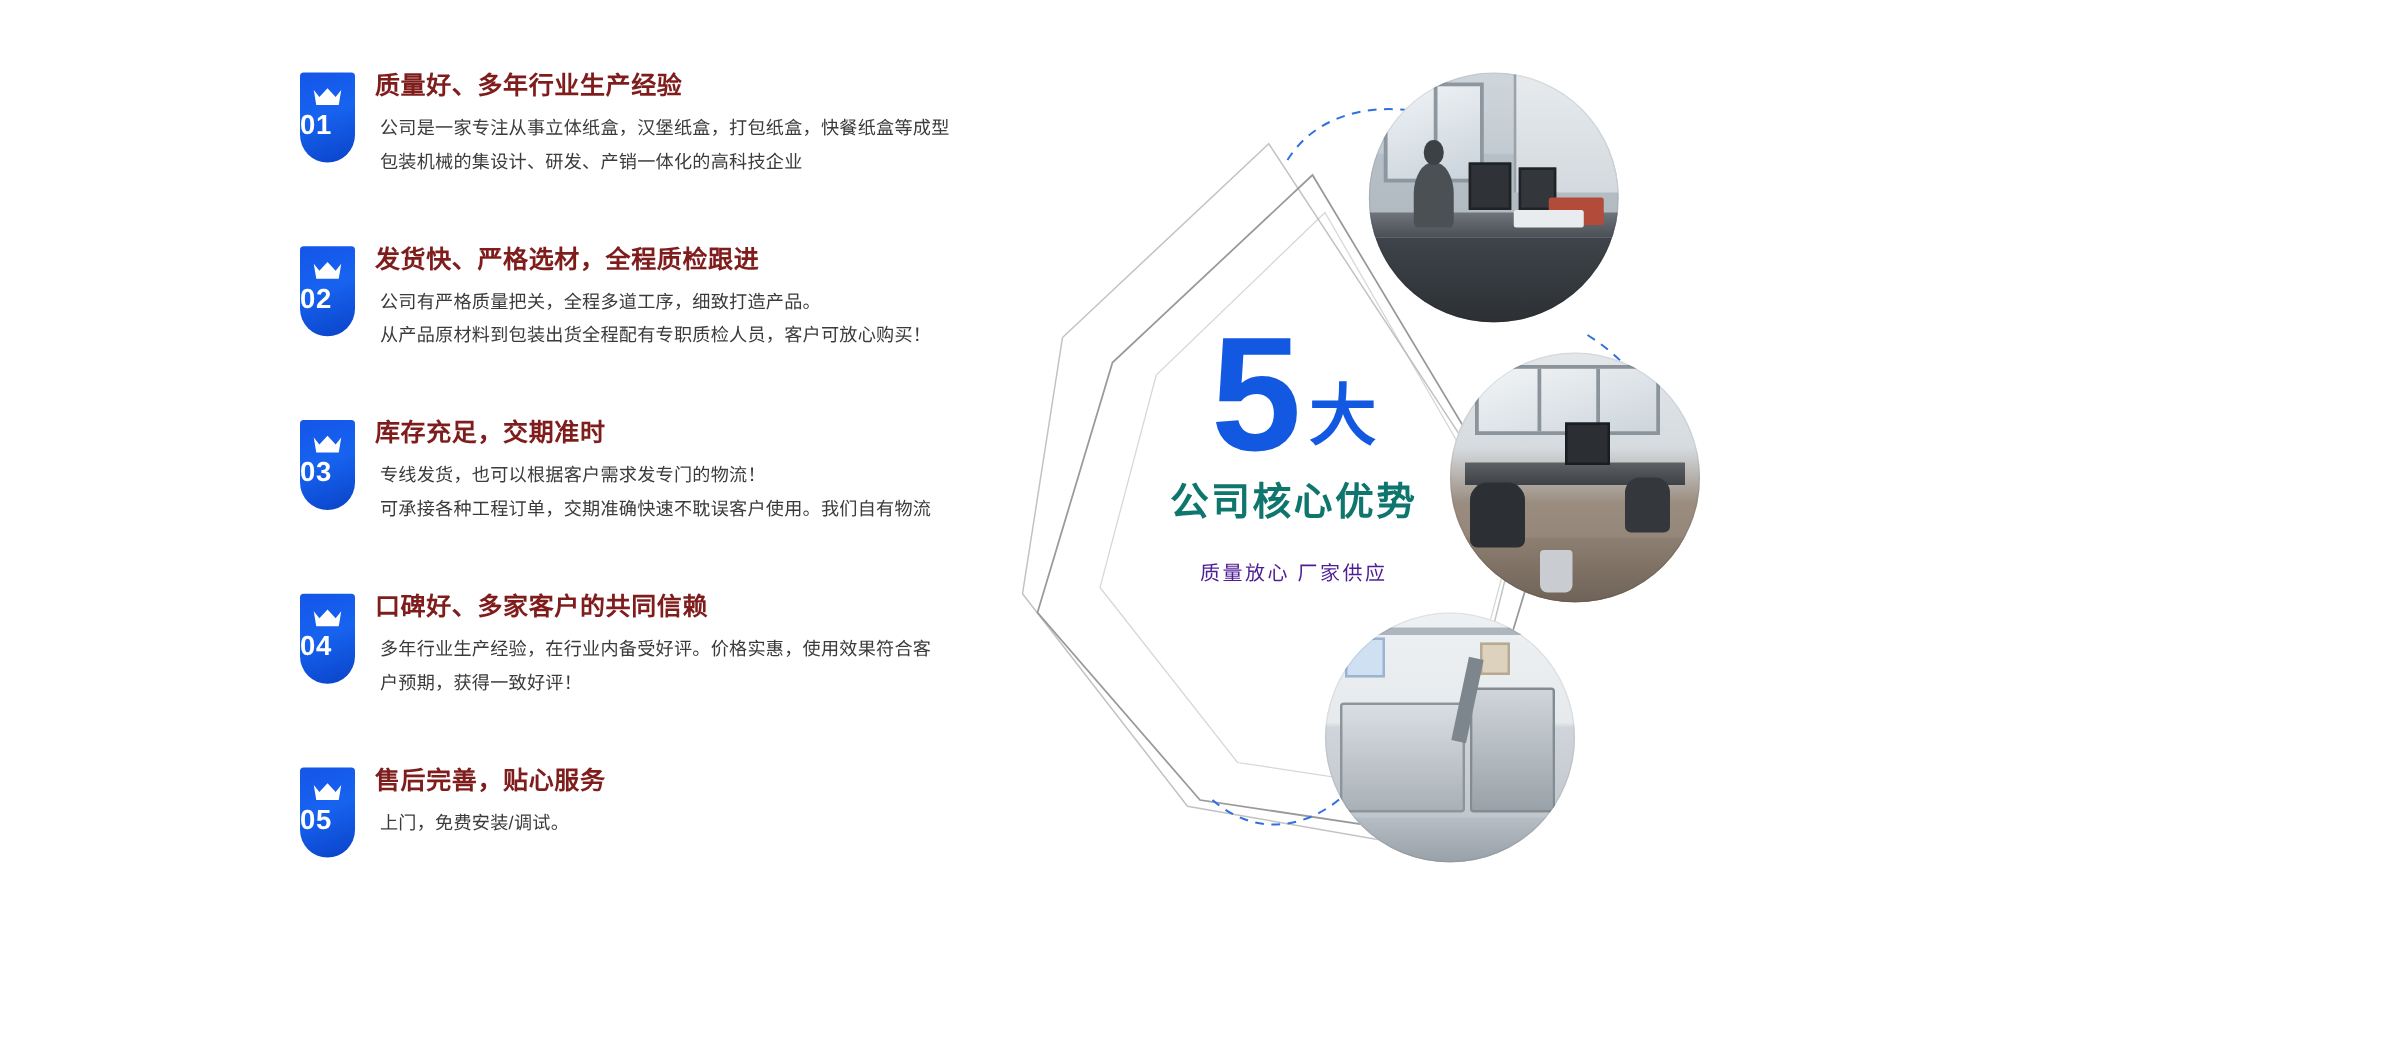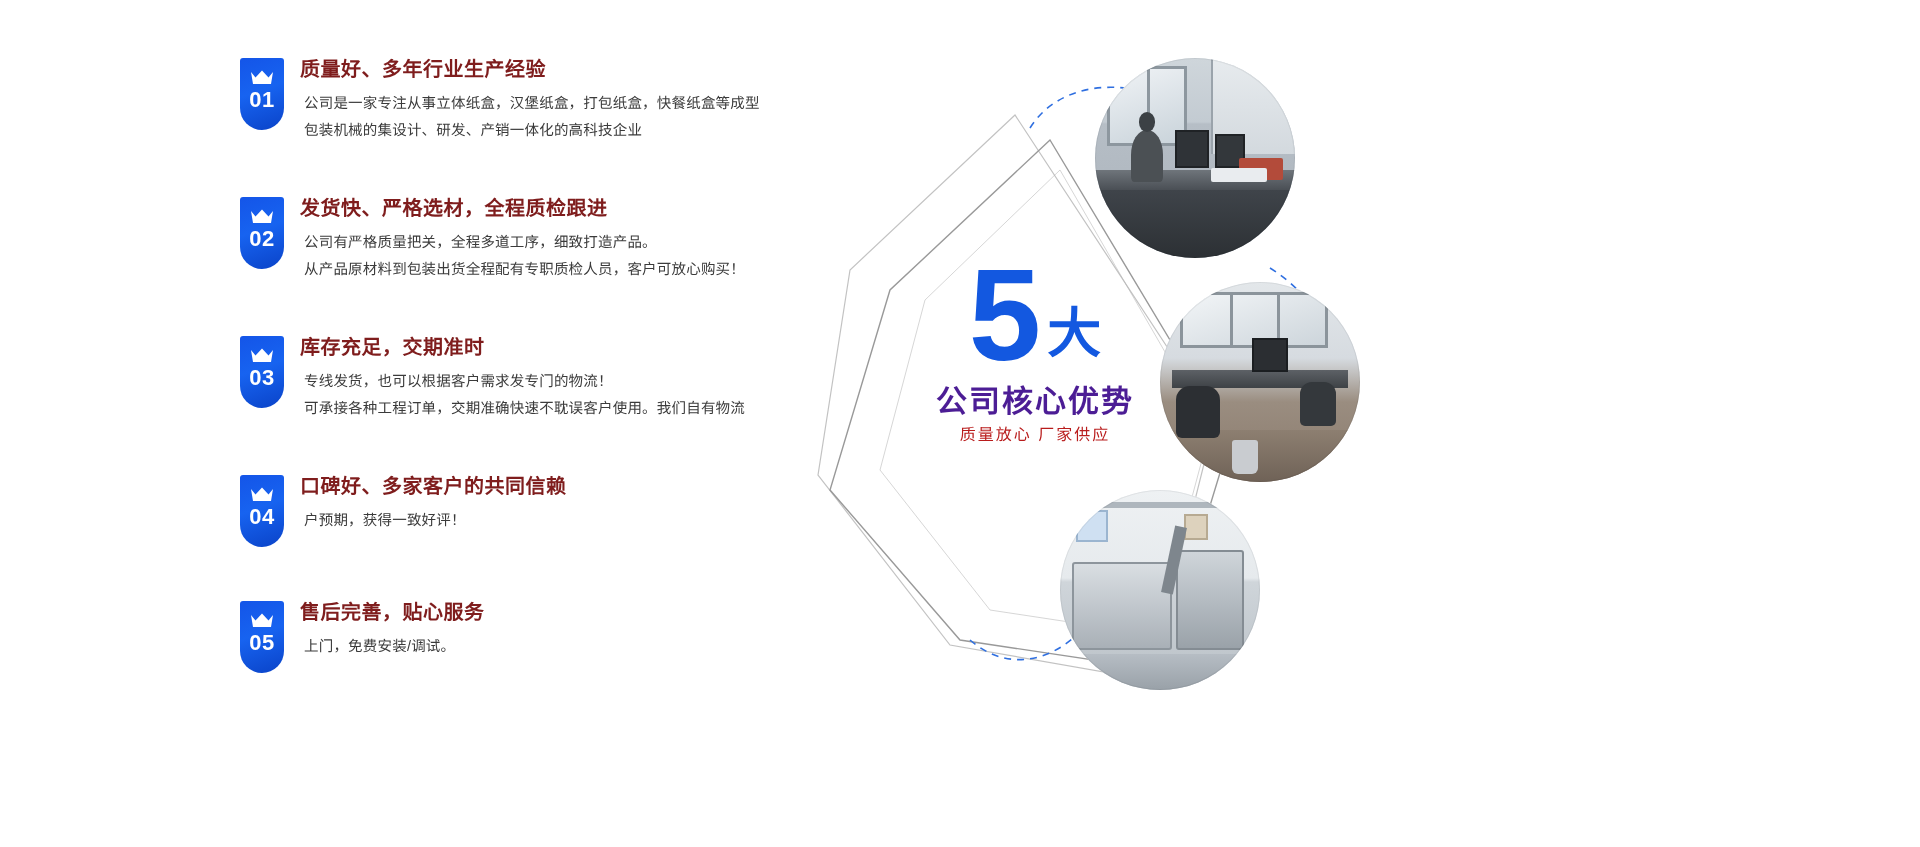--- a/index.html
+++ b/index.html
@@ -58,21 +58,21 @@
     left: 50%;
     transform: translateX(-50%);
     width: 24px;
     height: 16px;
   }
   .badge-num {
     position: absolute;
     left: 0;
     right: 0;
     top: 31px;
-    text-align: center;
+    text-align: left;
     color: #ffffff;
     font-size: 22px;
     font-weight: 700;
     letter-spacing: 0.5px;
     line-height: 1;
     font-family: "Liberation Sans", "DejaVu Sans", sans-serif;
   }
 
   .adv-body {
     padding-top: 8px;
@@ -139,31 +139,32 @@
   }
   .hub-da {
     color: #1358e0;
     font-size: 54px;
     font-weight: 700;
     line-height: 1;
     margin-left: 8px;
     margin-bottom: 12px;
   }
   .hub-sub {
-    color: #4c1d95;
+    color: #0f766e;
     font-size: 31px;
     font-weight: 700;
     letter-spacing: 2px;
     margin-top: 4px;
   }
   .hub-tag {
-    color: #b91c1c;
+    color: #4c1d95;
     font-size: 16px;
     letter-spacing: 2px;
-    margin-top: 0;
+    margin-top: 24px;
+    font-family: Liberation Serif, serif;
   }
 
   
   .photo {
     position: absolute;
     border-radius: 50%;
     overflow: hidden;
     background: #d9dde2;
   }
   .photo .ph-inner {
@@ -306,20 +307,21 @@
       <div class="badge">
         <div class="badge-shape"></div>
         <svg class="badge-crown" viewBox="0 0 24 16">
           <path d="M1 3 L5.5 8.5 L12 1.5 L18.5 8.5 L23 3 L21 15 L3 15 Z" fill="#ffffff"></path>
         </svg>
         <div class="badge-num">04</div>
       </div>
       <div class="adv-body">
         <div class="adv-title">口碑好、多家客户的共同信赖</div>
         <div class="adv-desc">
+          <p>多年行业生产经验，在行业内备受好评。价格实惠，使用效果符合客</p>
           <p>户预期，获得一致好评！</p>
         </div>
       </div>
     </div>
 
     <div class="adv-item">
       <div class="badge">
         <div class="badge-shape"></div>
         <svg class="badge-crown" viewBox="0 0 24 16">
           <path d="M1 3 L5.5 8.5 L12 1.5 L18.5 8.5 L23 3 L21 15 L3 15 Z" fill="#ffffff"></path>

